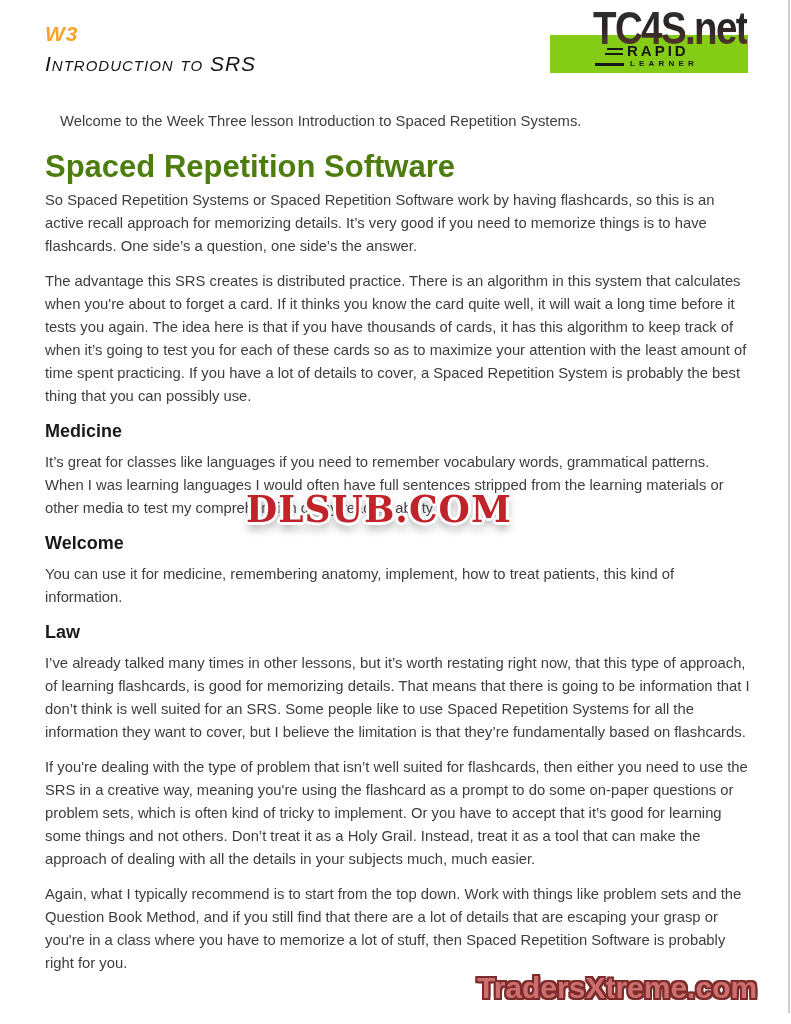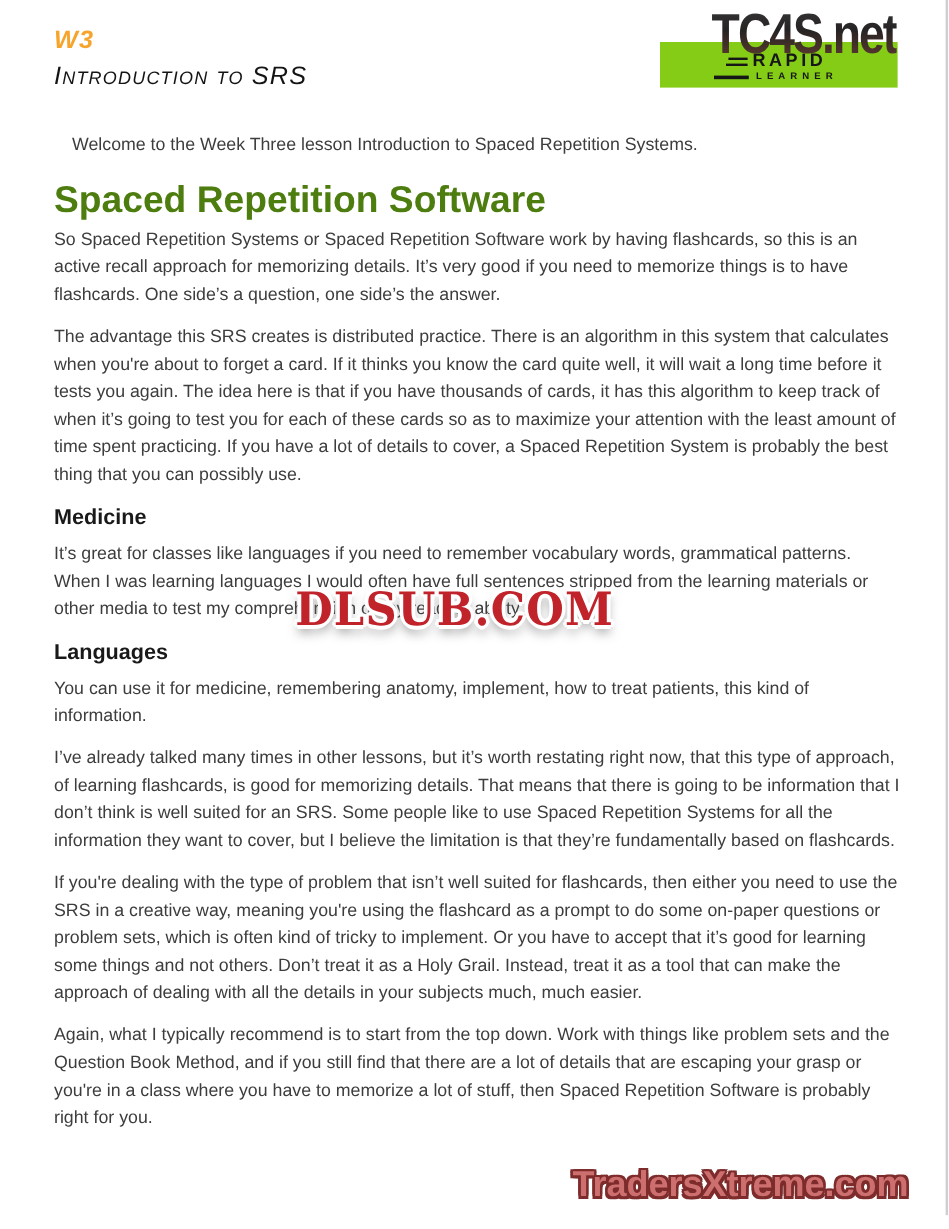--- a/index.html
+++ b/index.html
@@ -76,23 +76,24 @@
   <main class="content">
     <p class="intro">Welcome to the Week Three lesson Introduction to Spaced Repetition Systems.</p>
 
     <h1>Spaced Repetition Software</h1>
     <p>So Spaced Repetition Systems or Spaced Repetition Software work by having flashcards, so this is an active recall approach for memorizing details. It’s very good if you need to memorize things is to have flashcards. One side’s a question, one side’s the answer.</p>
     <p>The advantage this SRS creates is distributed practice. There is an algorithm in this system that calculates when you're about to forget a card. If it thinks you know the card quite well, it will wait a long time before it tests you again. The idea here is that if you have thousands of cards, it has this algorithm to keep track of when it’s going to test you for each of these cards so as to maximize your attention with the least amount of time spent practicing. If you have a lot of details to cover, a Spaced Repetition System is probably the best thing that you can possibly use.</p>
 
     <h2>Medicine</h2>
     <p>It’s great for classes like languages if you need to remember vocabulary words, grammatical patterns. When I was learning languages I would often have full sentences stripped from the learning materials or other media to test my comprehension or my reading ability.</p>
 
-    <h2>Languages</h2>
+    <h2>Welcome</h2>
     <p>You can use it for medicine, remembering anatomy, implement, how to treat patients, this kind of information.</p>
 
+    <h2>Law</h2>
     <p>I’ve already talked many times in other lessons, but it’s worth restating right now, that this type of approach, of learning flashcards, is good for memorizing details. That means that there is going to be information that I don’t think is well suited for an SRS. Some people like to use Spaced Repetition Systems for all the information they want to cover, but I believe the limitation is that they’re fundamentally based on flashcards.</p>
     <p>If you're dealing with the type of problem that isn’t well suited for flashcards, then either you need to use the SRS in a creative way, meaning you're using the flashcard as a prompt to do some on-paper questions or problem sets, which is often kind of tricky to implement. Or you have to accept that it’s good for learning some things and not others. Don’t treat it as a Holy Grail. Instead, treat it as a tool that can make the approach of dealing with all the details in your subjects much, much easier.</p>
     <p>Again, what I typically recommend is to start from the top down. Work with things like problem sets and the Question Book Method, and if you still find that there are a lot of details that are escaping your grasp or you're in a class where you have to memorize a lot of stuff, then Spaced Repetition Software is probably right for you.</p>
   </main>
 
   <div class="dlsub">DLSUB.COM</div>
   <div class="traders">TradersXtreme.com</div>
 
   <div class="right-edge"></div>
 </div>

